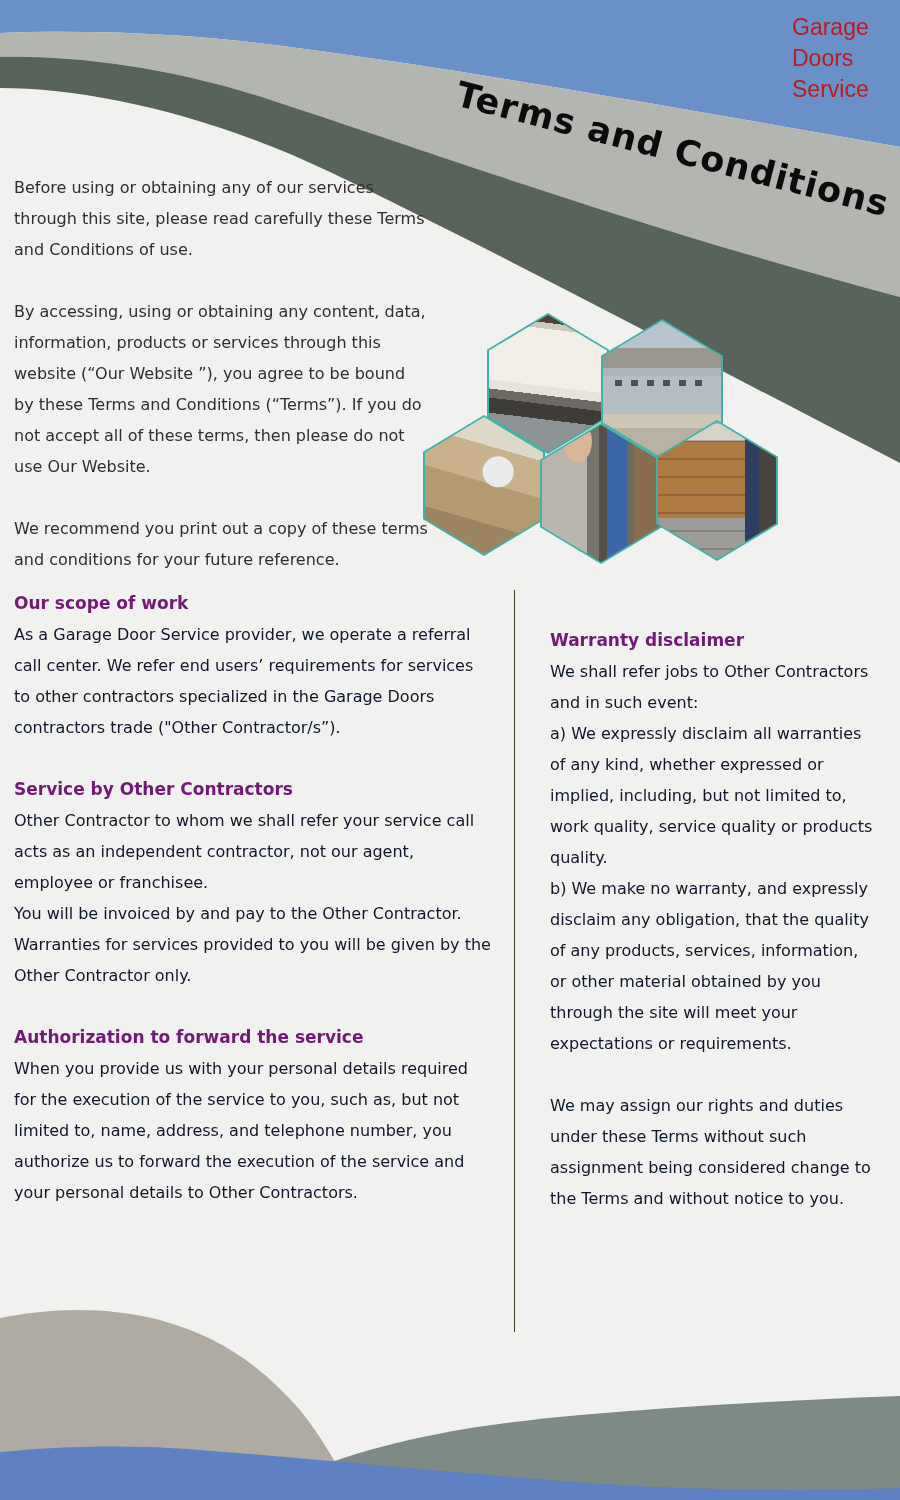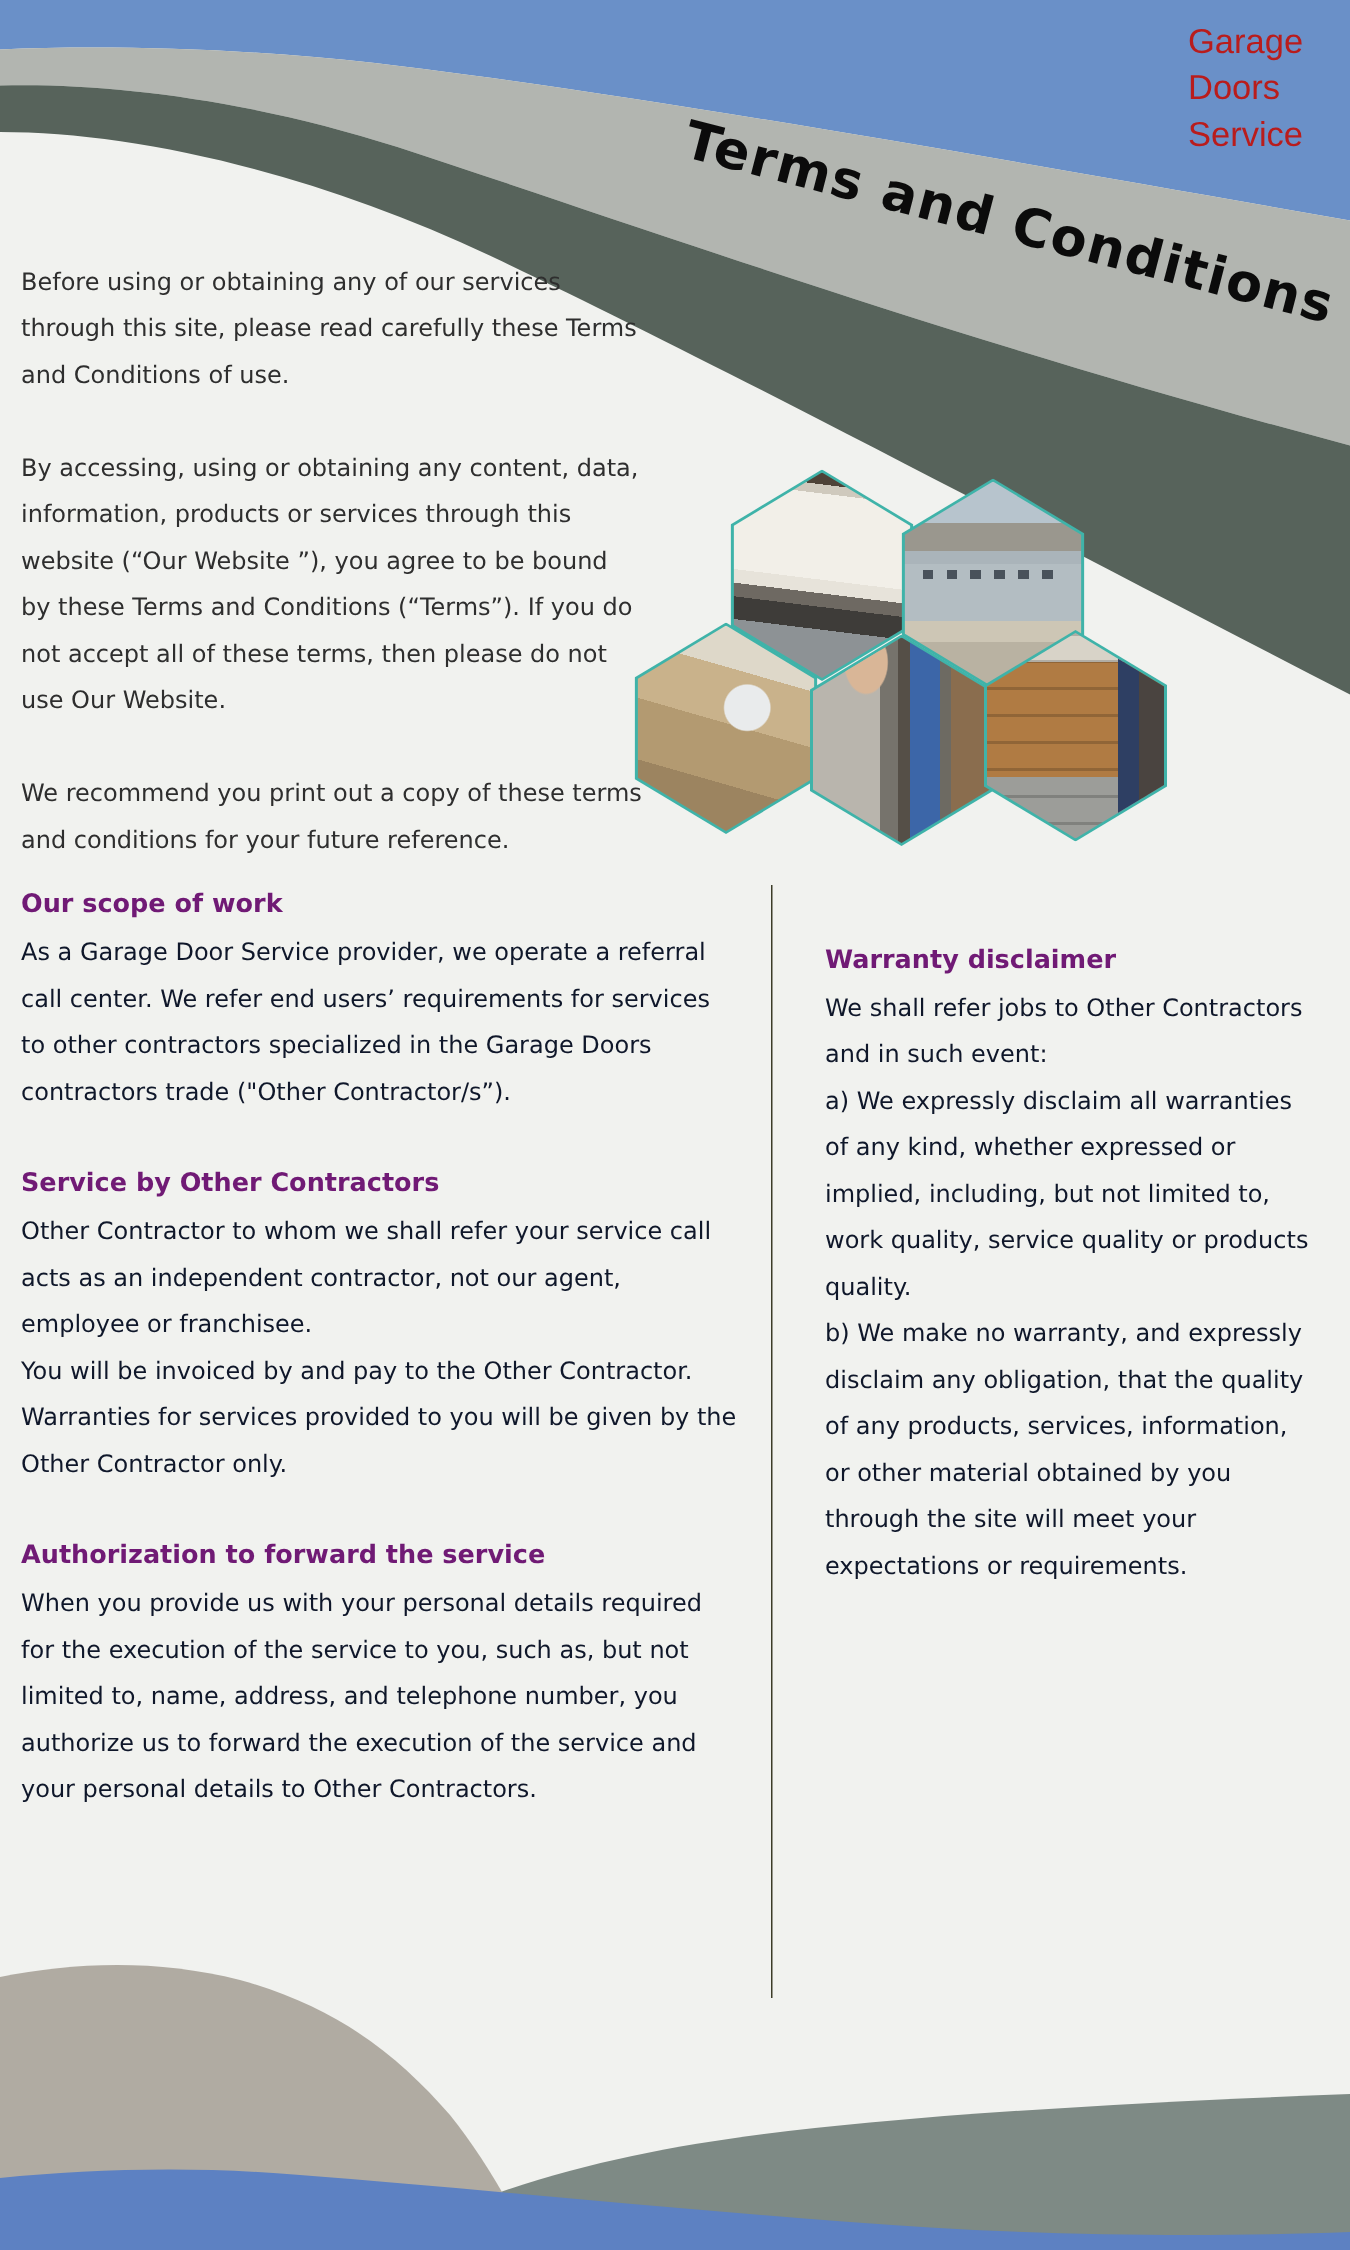--- a/index.html
+++ b/index.html
@@ -151,20 +151,21 @@
 <div class="col-right">
   <div class="section">
     <h3>Warranty disclaimer</h3>
     <div class="body">We shall refer jobs to Other Contractors and in such event:
 a) We expressly disclaim all warranties
  of any kind, whether expressed or implied, including, but not limited to, work quality, service quality or products quality.
 b) We make no warranty, and expressly disclaim any obligation, that the quality of any products, services, information,
  or other material obtained by you through the site will meet your expectations or requirements.</div>
   </div>
   <div class="section">
+    <div class="body">We may assign our rights and duties under these Terms without such assignment being considered change to the Terms and without notice to you.</div>
   </div>
 </div>
 
 <div class="footer-art">
   <svg width="900" height="200" viewBox="0 0 900 200">
     <path fill="#7e8a85" d="M290,178 C380,140 470,125 580,115 C690,105 800,100 900,96 L900,200 L290,200 Z"></path>
     <path fill="#b0aba2" d="M0,18 C50,8 105,6 160,20 C225,38 265,70 300,110 C320,135 340,168 355,200 L0,200 Z"></path>
     <path fill="#5d81c2" d="M0,152 C60,146 130,144 200,150 C330,160 480,176 620,185 C720,191 820,191 900,188 L900,200 L0,200 Z"></path>
   </svg>
 </div>

